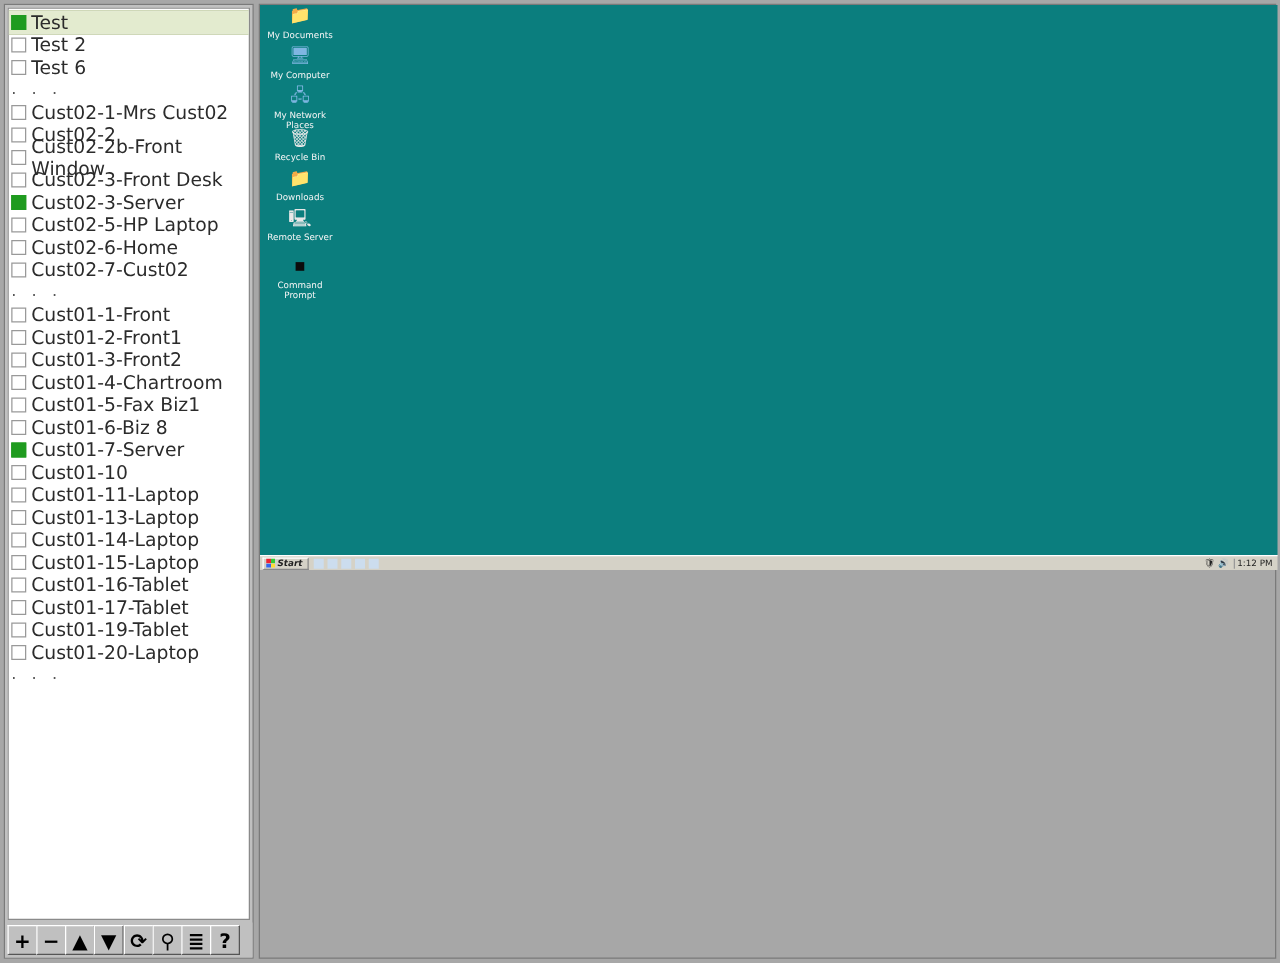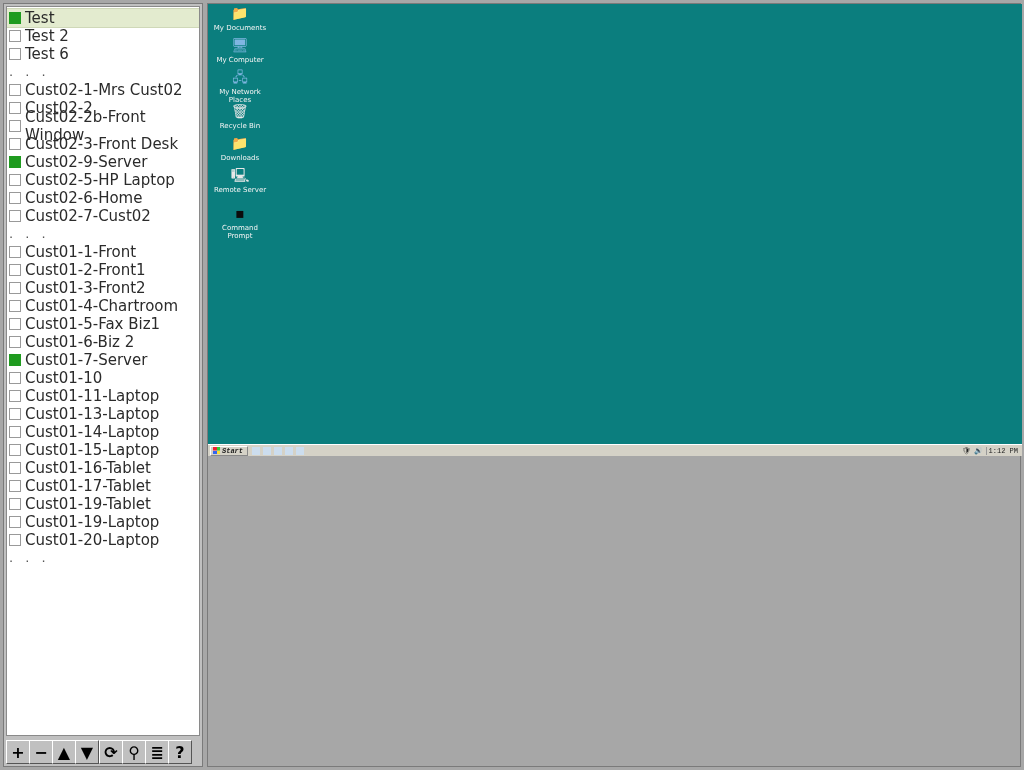--- a/index.html
+++ b/index.html
@@ -141,21 +141,20 @@
     left:0;
     width:814px;
     height:12px;
     background: #d5d2c7;
     border-top:1px solid #fff;
     display:flex;
     align-items:center;
     font-size:7px;
     color:#222;
     padding:0 2px;
-    font-family:Liberation Mono, monospace;
   }
   .start {
     height:10px;
     padding:0 4px 0 2px;
     display:flex;
     align-items:center;
     gap:2px;
     border-top:1px solid #fff;
     border-left:1px solid #fff;
     border-right:1px solid #888;
@@ -201,21 +200,21 @@
       <div class="row">
         <span class="status"></span>
         <span>Cust02-2b-Front Window</span>
       </div>
       <div class="row">
         <span class="status"></span>
         <span>Cust02-3-Front Desk</span>
       </div>
       <div class="row">
         <span class="status on"></span>
-        <span>Cust02-9-Server</span>
+        <span>Cust02-3-Server</span>
       </div>
       <div class="row">
         <span class="status"></span>
         <span>Cust02-5-HP Laptop</span>
       </div>
       <div class="row">
         <span class="status"></span>
         <span>Cust02-6-Home</span>
       </div>
       <div class="row">
@@ -238,21 +237,21 @@
       <div class="row">
         <span class="status"></span>
         <span>Cust01-4-Chartroom</span>
       </div>
       <div class="row">
         <span class="status"></span>
         <span>Cust01-5-Fax Biz1</span>
       </div>
       <div class="row">
         <span class="status"></span>
-        <span>Cust01-6-Biz 2</span>
+        <span>Cust01-6-Biz 8</span>
       </div>
       <div class="row">
         <span class="status on"></span>
         <span>Cust01-7-Server</span>
       </div>
       <div class="row">
         <span class="status"></span>
         <span>Cust01-10</span>
       </div>
       <div class="row">
@@ -275,24 +274,20 @@
         <span class="status"></span>
         <span>Cust01-16-Tablet</span>
       </div>
       <div class="row">
         <span class="status"></span>
         <span>Cust01-17-Tablet</span>
       </div>
       <div class="row">
         <span class="status"></span>
         <span>Cust01-19-Tablet</span>
-      </div>
-      <div class="row">
-        <span class="status"></span>
-        <span>Cust01-19-Laptop</span>
       </div>
       <div class="row">
         <span class="status"></span>
         <span>Cust01-20-Laptop</span>
       </div>
       <div class="sep">. . .</div>
     </div>
   <div class="toolbar">
     <div class="tb narrowgap">+</div>
     <div class="tb narrowgap">−</div>

